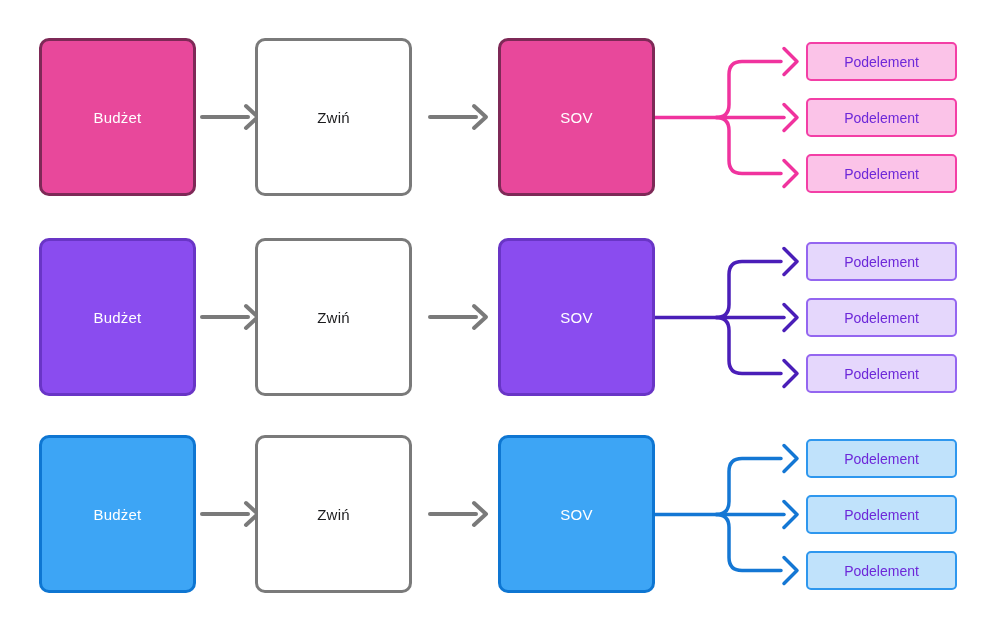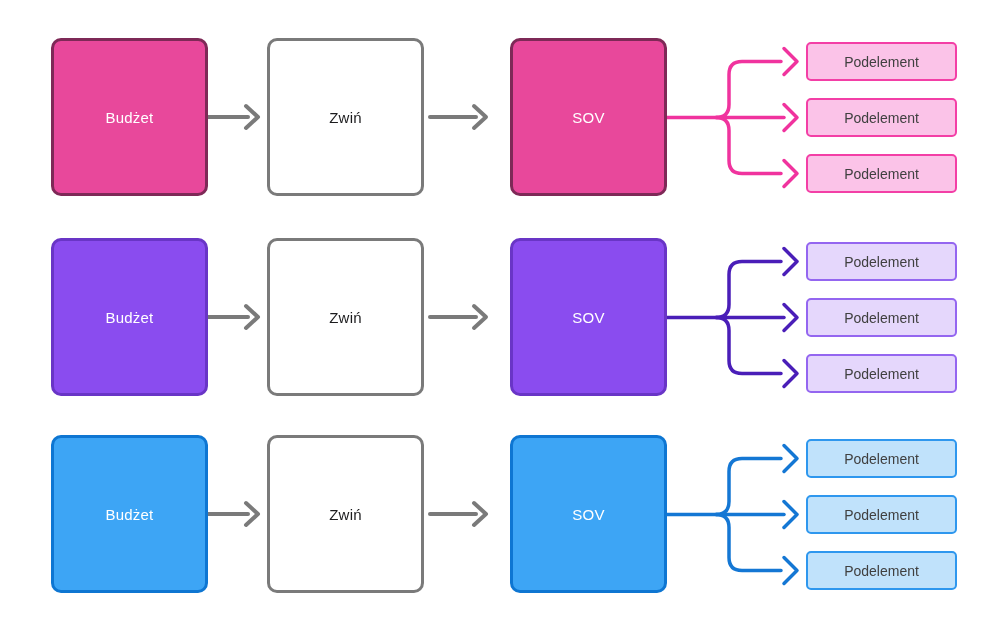--- a/index.html
+++ b/index.html
@@ -44,38 +44,37 @@
     height: 158px;
     border-radius: 10px;
     font-size: 15px;
     font-weight: 500;
     letter-spacing: 0.2px;
   }
   .node.colored {
     background: var(--fill);
     border: 3.5px solid var(--border);
     color: #ffffff;
-    margin-left: 12px;
   }
   .node.budget { left: 39px; }
   .node.zwin {
-    left: 267px;
+    left: 255px;
     background: #ffffff;
     border: 3px solid #7a7a7a;
     color: #1c1c1e;
   }
   .node.sov { left: 498px; }
   .node.sub {
     left: 806px;
     width: 151px;
     height: 39px;
     border-radius: 5px;
     background: var(--subfill);
     border: 2.5px solid var(--subborder);
-    color: #404040;
+    color: #6d28d9;
     font-size: 14px;
     font-weight: 500;
   }
   .node.sub.s1 { top: 4px; }
   .node.sub.s2 { top: 60px; }
   .node.sub.s3 { top: 116px; }
 
   .connectors path {
     fill: none;
     stroke-linecap: round;

